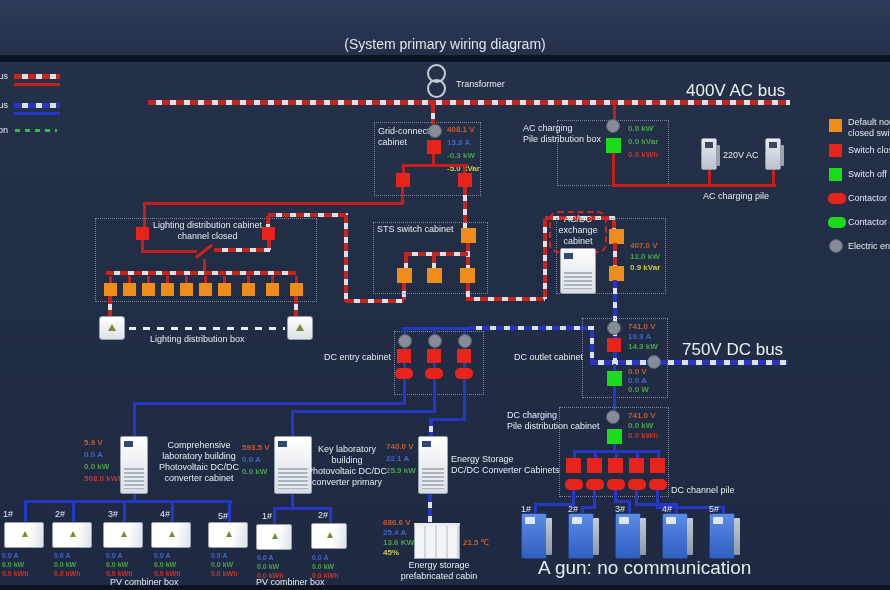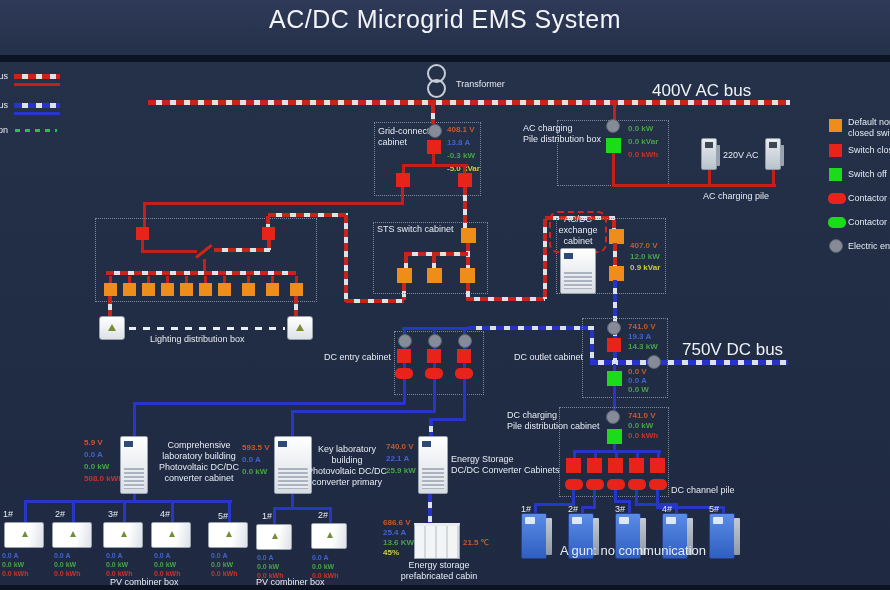--- a/index.html
+++ b/index.html
@@ -51,21 +51,21 @@
 .pileac{background:linear-gradient(#e8ecf0,#b9c2cc);border-radius:2px;border:1px solid #8d97a4}
 .pileac::before{content:"";position:absolute;left:3px;top:3px;width:8px;height:6px;background:#3c4654}
 .pileac::after{content:"";position:absolute;right:-4px;top:6px;width:4px;height:70%;background:#9aa3b0;border-radius:1px}
 .blade{width:20px;height:3px;background:#d0241e;transform-origin:left center;transform:rotate(-38deg)}
 </style>
 </head>
 <body>
 
 <div class="stage">
 
-  <div class="abs title">AC/DC Microgrid EMS System</div>
+  <div class="abs subtitle">(System primary wiring diagram)</div>
   <div class="abs divider"></div>
 
   <div class="abs lbl" style="top:71px;right:882px">AC bus</div>
   <div class="abs brh" style="left:14px;top:74px;width:46px;height:5px"></div>
   <div class="abs hr" style="left:14px;top:83px;width:46px"></div>
   <div class="abs lbl" style="top:100px;right:882px">DC bus</div>
   <div class="abs bbh" style="left:14px;top:103px;width:46px;height:5px"></div>
   <div class="abs hb" style="left:14px;top:112px;width:46px"></div>
   <div class="abs lbl" style="top:125px;right:882px">Communication</div>
   <div class="abs dgh" style="left:15px;top:129px;width:42px"></div>
@@ -81,21 +81,21 @@
   <div class="abs lbl" style="left:848px;top:193px">Contactor closed</div>
   <div class="abs ct gn" style="left:828px;top:217px"></div>
   <div class="abs lbl" style="left:848px;top:217px">Contactor open</div>
   <div class="abs mt" style="left:829px;top:239px"></div>
   <div class="abs lbl" style="left:848px;top:241px">Electric energy</div>
 
   <div class="abs tr-c" style="left:427px;top:64px"></div>
   <div class="abs tr-c" style="left:427px;top:79px"></div>
   <div class="abs lbl" style="left:456px;top:79px">Transformer</div>
   <div class="abs brh" style="left:148px;top:100px;width:642px;height:5px"></div>
-  <div class="abs big" style="left:652px;top:81px">400V AC bus</div>
+  <div class="abs big" style="left:686px;top:81px">400V AC bus</div>
 
   <div class="abs box" style="left:374px;top:122px;width:107px;height:74px"></div>
   <div class="abs lbl" style="left:378px;top:126px">Grid-connected
 cabinet</div>
   <div class="abs brv" style="left:431px;top:105px;height:19px"></div>
   <div class="abs mt" style="left:428px;top:124px"></div>
   <div class="abs sq rd" style="left:427px;top:140px"></div>
   <div class="abs vals" style="left:447px;top:123px;line-height:13px">
     <span class="v v-o">408.1 V</span>
     <span class="v v-b">13.8 A</span>
@@ -127,20 +127,22 @@
   <div class="abs vr" style="left:612px;top:153px;height:33px"></div>
   <div class="abs hr" style="left:612px;top:184px;width:164px"></div>
   <div class="abs vr" style="left:708px;top:170px;height:16px"></div>
   <div class="abs vr" style="left:772px;top:170px;height:16px"></div>
   <div class="abs pileac" style="left:701px;top:138px;width:16px;height:32px"></div>
   <div class="abs pileac" style="left:765px;top:138px;width:16px;height:32px"></div>
   <div class="abs lbl" style="left:723px;top:150px">220V AC</div>
   <div class="abs lbl" style="left:703px;top:191px">AC charging pile</div>
 
   <div class="abs box" style="left:95px;top:218px;width:222px;height:84px"></div>
+  <div class="abs lbl c" style="left:150px;top:220px;width:115px">Lighting distribution cabinet
+channel closed</div>
   <div class="abs sq s13 rd" style="left:136px;top:227px"></div>
   <div class="abs sq s13 rd" style="left:262px;top:227px"></div>
   <div class="abs vr" style="left:141px;top:240px;height:12px"></div>
   <div class="abs hr" style="left:141px;top:250px;width:56px"></div>
   <div class="abs blade" style="left:196px;top:256px"></div>
   <div class="abs brv" style="left:267px;top:240px;height:10px"></div>
   <div class="abs brh" style="left:214px;top:248px;width:56px"></div>
   <div class="abs vr" style="left:203px;top:259px;height:13px"></div>
   <div class="abs brh" style="left:106px;top:271px;width:190px"></div>
   <div class="abs vr" style="left:109px;top:276px;height:8px"></div>
@@ -297,21 +299,21 @@
   <div class="abs lbl" style="left:521px;top:504px">1#</div>
   <div class="abs lbl" style="left:568px;top:504px">2#</div>
   <div class="abs lbl" style="left:615px;top:504px">3#</div>
   <div class="abs lbl" style="left:662px;top:504px">4#</div>
   <div class="abs lbl" style="left:709px;top:504px">5#</div>
   <div class="abs piledc" style="left:521px;top:513px;width:26px;height:46px"></div>
   <div class="abs piledc" style="left:568px;top:513px;width:26px;height:46px"></div>
   <div class="abs piledc" style="left:615px;top:513px;width:26px;height:46px"></div>
   <div class="abs piledc" style="left:662px;top:513px;width:26px;height:46px"></div>
   <div class="abs piledc" style="left:709px;top:513px;width:26px;height:46px"></div>
-  <div class="abs lbl c" style="left:538px;top:544px;width:190px;font-size:13px;line-height:14px">A gun: no communication</div>
+  <div class="abs lbl c" style="left:538px;top:561px;width:190px;font-size:19px;line-height:14px">A gun: no communication</div>
 
   <div class="abs hb" style="left:133px;top:402px;width:272px"></div>
   <div class="abs vb" style="left:133px;top:402px;height:34px"></div>
   <div class="abs hb" style="left:291px;top:410px;width:145px"></div>
   <div class="abs vb" style="left:291px;top:410px;height:26px"></div>
   <div class="abs hb" style="left:430px;top:418px;width:36px"></div>
   <div class="abs bbv" style="left:429px;top:418px;height:18px"></div>
 
   <div class="abs vals" style="left:84px;top:437px">
     <span class="v v-o">5.9 V</span>

